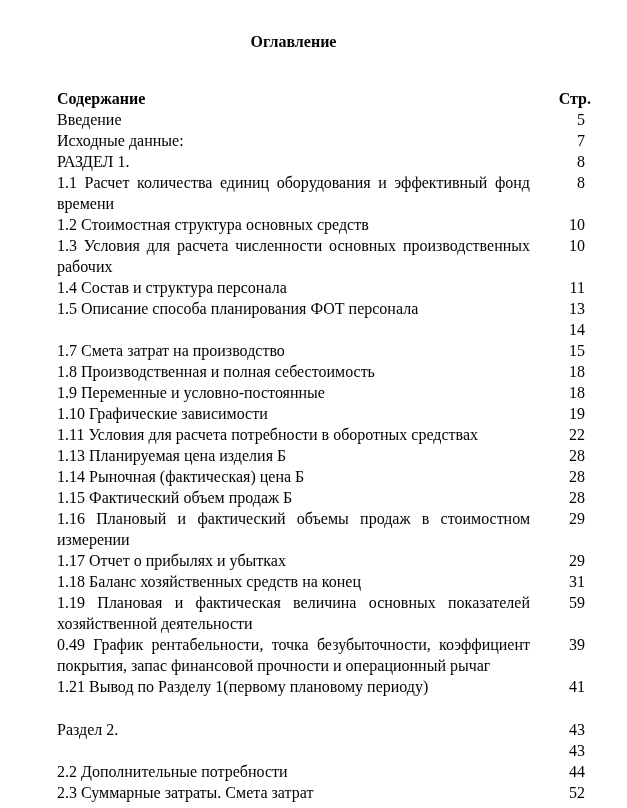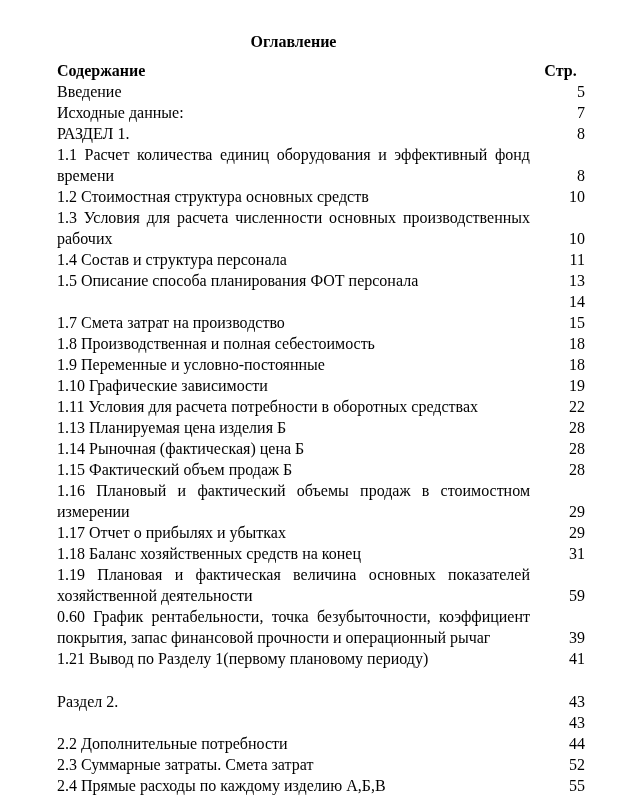--- a/index.html
+++ b/index.html
@@ -26,30 +26,30 @@
     text-align: center;
     font-weight: bold;
     margin-bottom: 8px;
     margin-top: 24px;
   }
   .head-row {
     display: flex;
     align-items: baseline;
     font-weight: bold;
   }
-  .head-left { width: 473px; }
+  .head-left { width: 473px; margin-top: 28px; }
   .head-right {
     flex: 1;
-    text-align: center;
+    text-align: right;
     margin-right: -6px;
   }
   .section + .section { margin-top: 22px; }
   .row {
     display: flex;
-    align-items: flex-end;   
+    align-items: flex-start;   
   }
   .row-text {
     width: 473px;
     text-align: justify;
     text-align-last: left;
   }
   .row-page {
     flex: 1;
     text-align: right;
     white-space: nowrap;
@@ -148,21 +148,21 @@
   </div>
         <div class="row">
     <span class="row-text">1.18 Баланс хозяйственных средств на конец</span>
     <span class="row-page">31</span>
   </div>
         <div class="row">
     <span class="row-text">1.19 Плановая и фактическая величина основных показателей хозяйственной деятельности</span>
     <span class="row-page">59</span>
   </div>
         <div class="row">
-    <span class="row-text">0.60 График рентабельности, точка безубыточности, коэффициент покрытия, запас финансовой прочности и операционный рычаг</span>
+    <span class="row-text">0.49 График рентабельности, точка безубыточности, коэффициент покрытия, запас финансовой прочности и операционный рычаг</span>
     <span class="row-page">39</span>
   </div>
         <div class="row">
     <span class="row-text">1.21 Вывод по Разделу 1(первому плановому периоду)</span>
     <span class="row-page">41</span>
   </div>
       </div>
       <div class="section">
         <div class="row">
     <span class="row-text">Раздел 2.</span>

